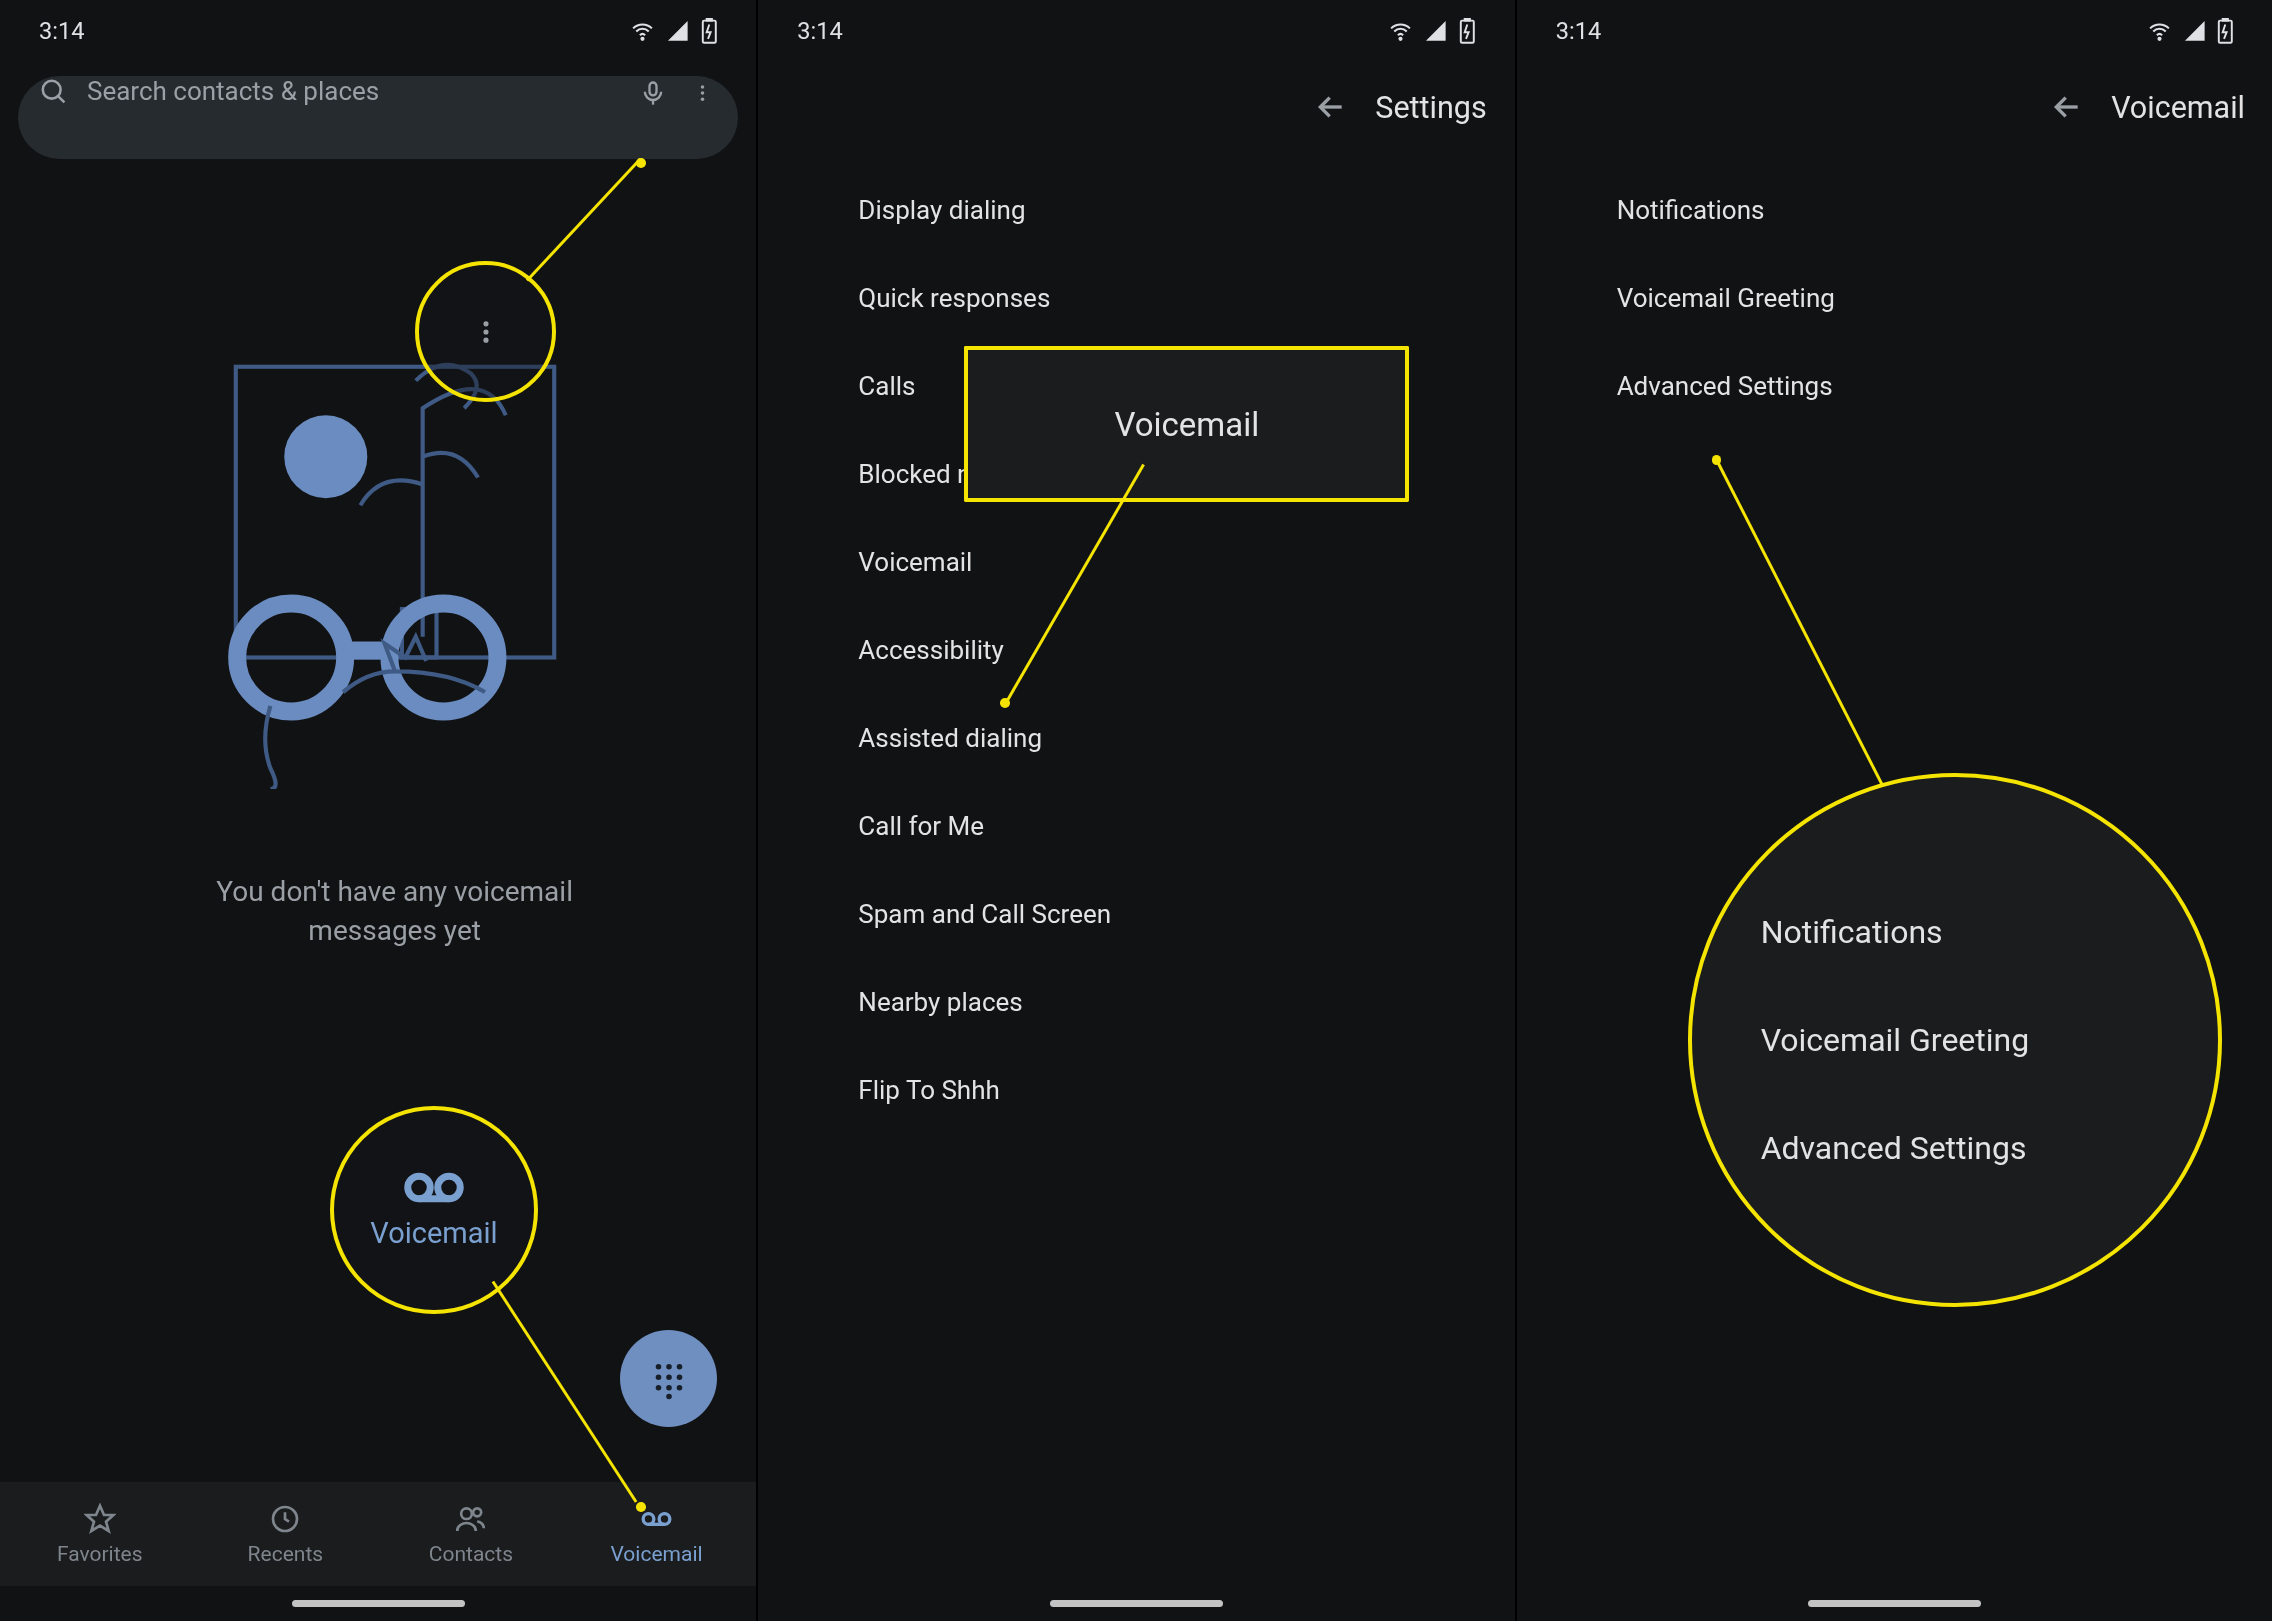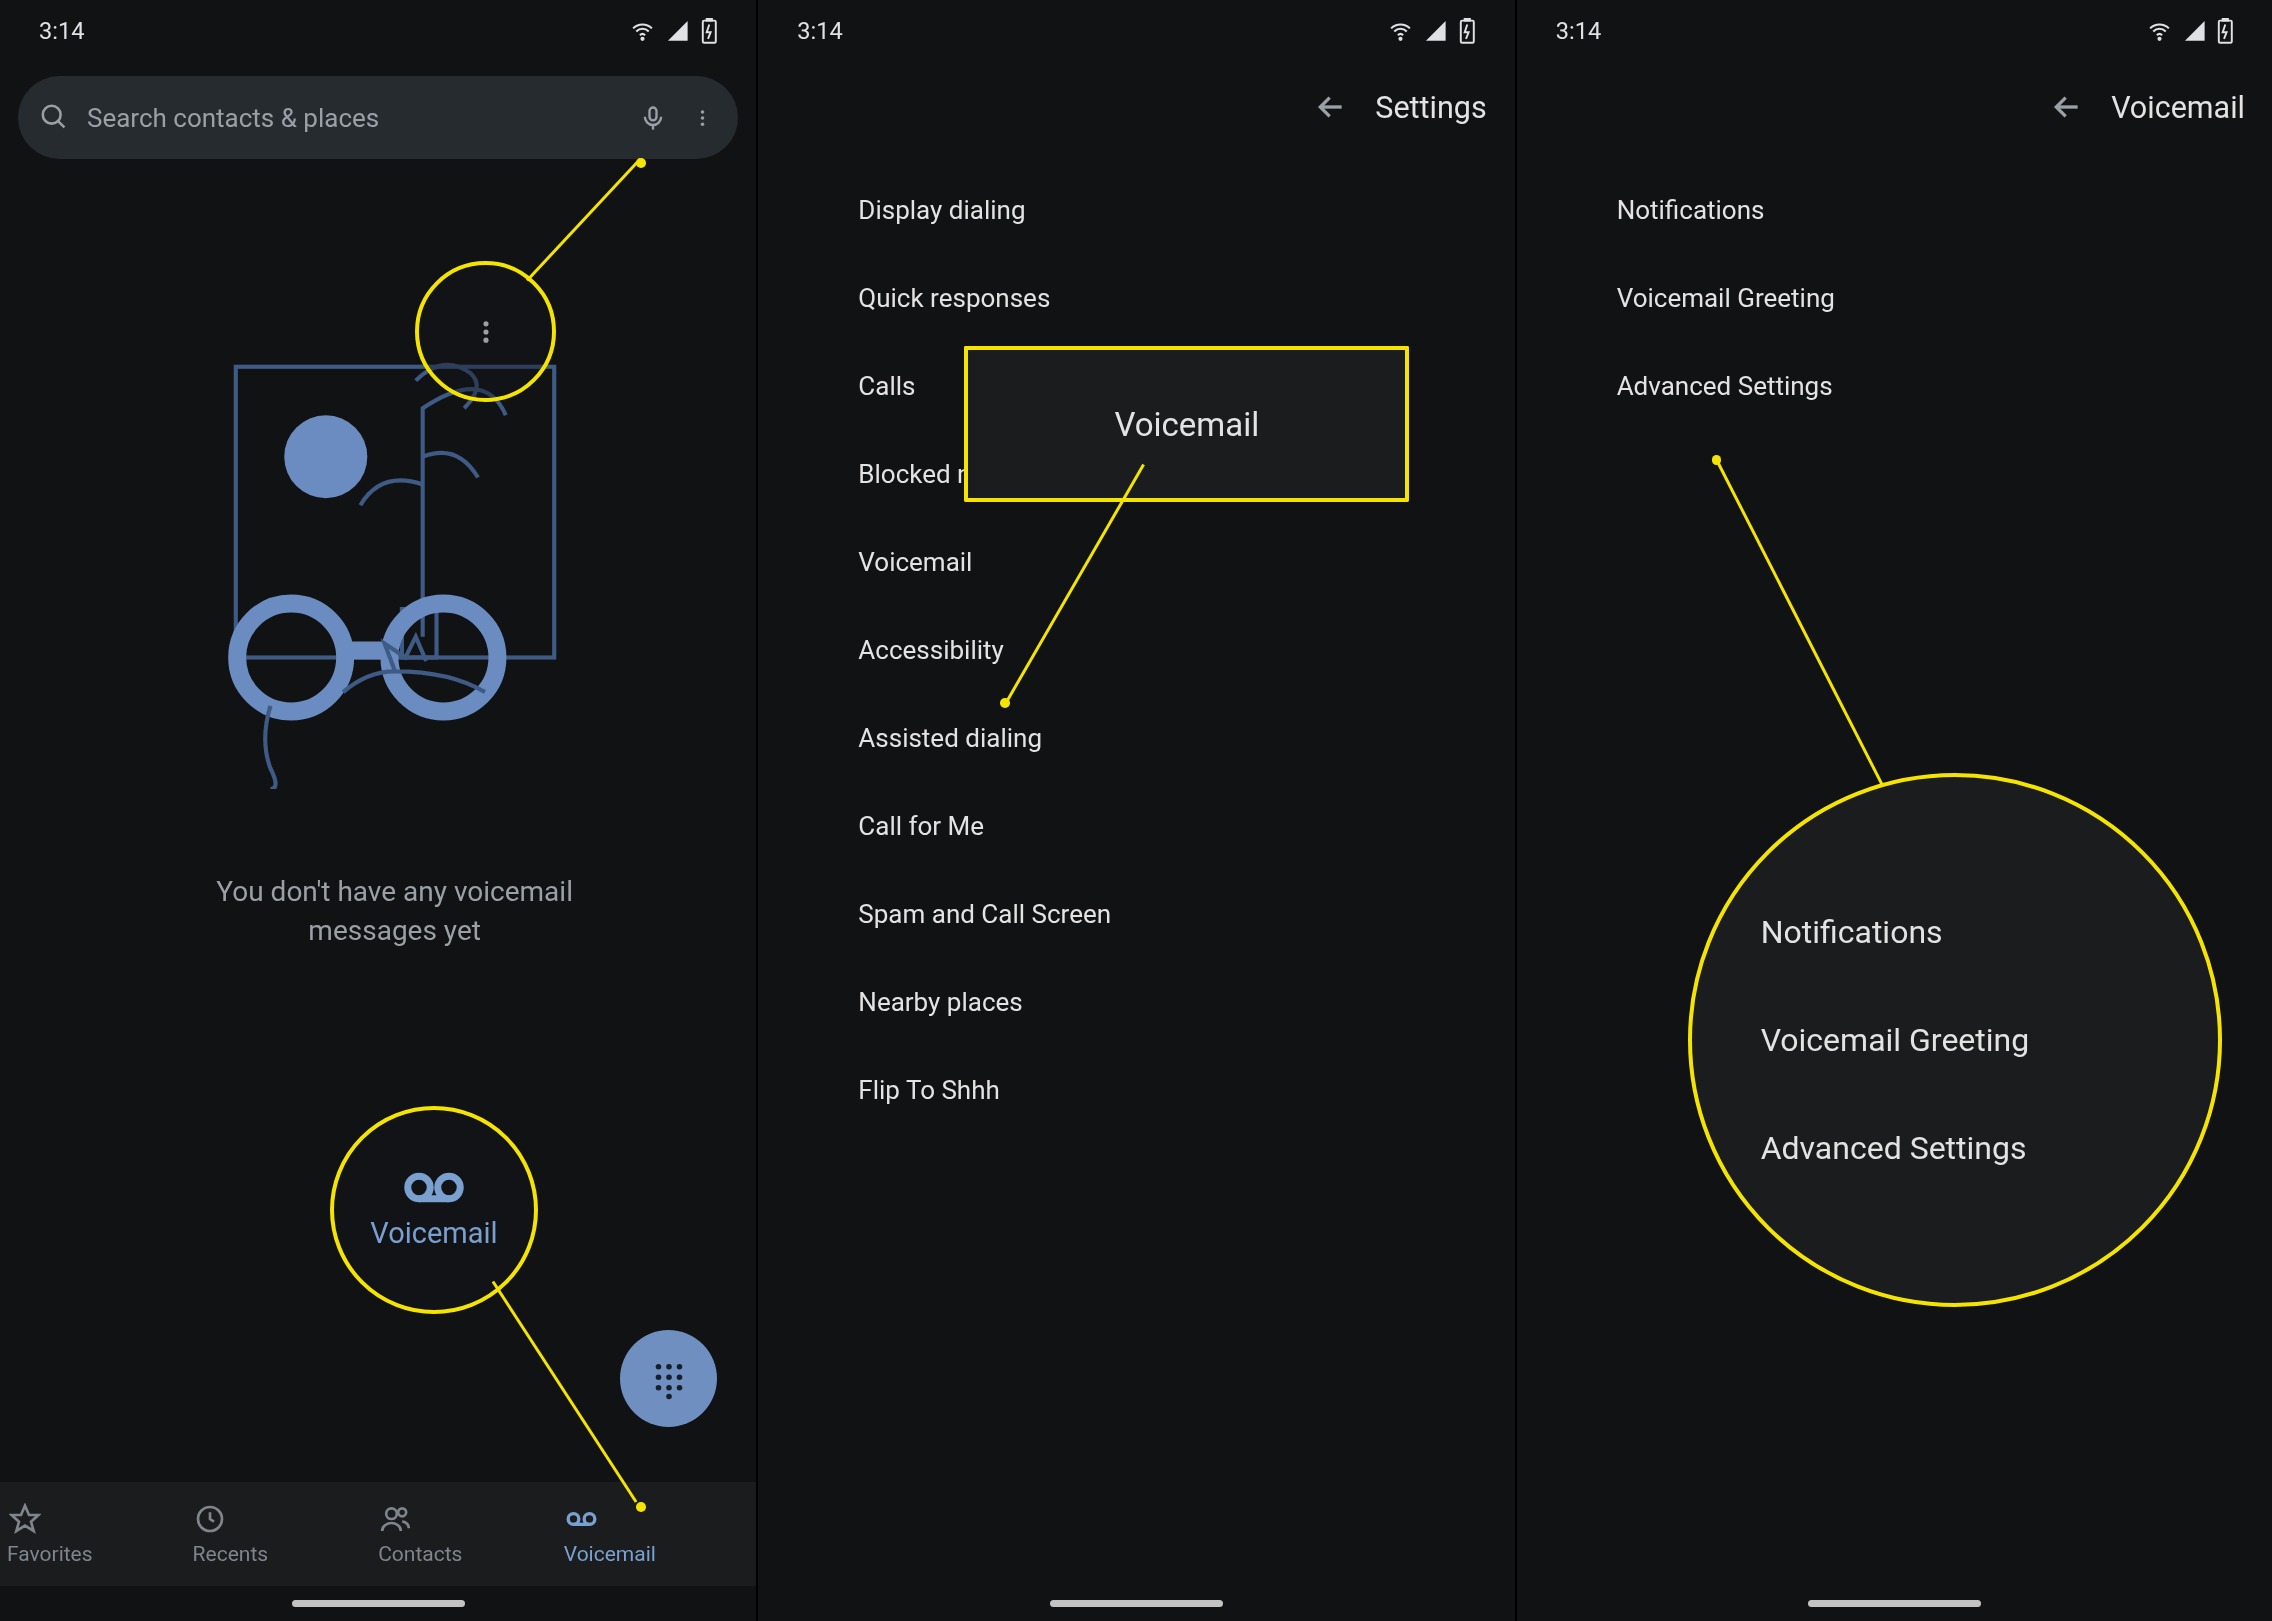--- a/index.html
+++ b/index.html
@@ -50,21 +50,20 @@
   .status-right { display: flex; align-items: center; gap: 11px; }
   .status-icon { display: inline-flex; }
 
   
   .search-bar {
     margin: 14px 18px 7px;
     height: 83px;
     border-radius: 42px;
     background: var(--searchbar);
     display: flex;
-    align-items: center;
     padding: 0 19.4px;
     gap: 16.6px;
     color: var(--muted);
   }
   .search-input {
     flex: 1;
     font-size: 26px;
     color: var(--muted);
   }
   .search-bar .icon { width: 33px; height: 33px; display: inline-flex; align-items:center; justify-content:center; }
@@ -99,20 +98,21 @@
     background: var(--panel);
     display: flex;
     align-items: center;
     justify-content: space-around;
     padding: 0 7px;
   }
   .nav-item {
     flex: 1;
     display: flex;
     flex-direction: column;
+    align-items: center;
     gap: 5.5px;
     color: #7f858c;
     font-size: 21px;
   }
   .nav-item.active { color: var(--nav-active); }
   .nav-icon { width: 35px; height: 35px; display:inline-flex; align-items:center; justify-content:center; }
 
   .gesture-bar {
     height: 35px;
     display:flex; align-items:center; justify-content:center;

